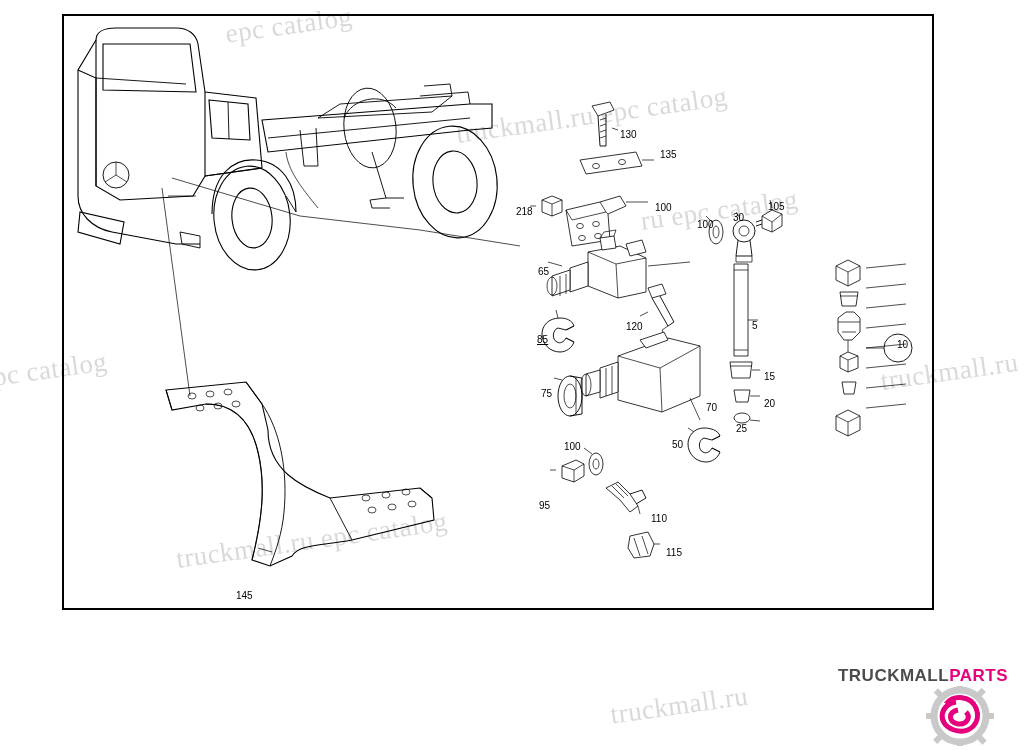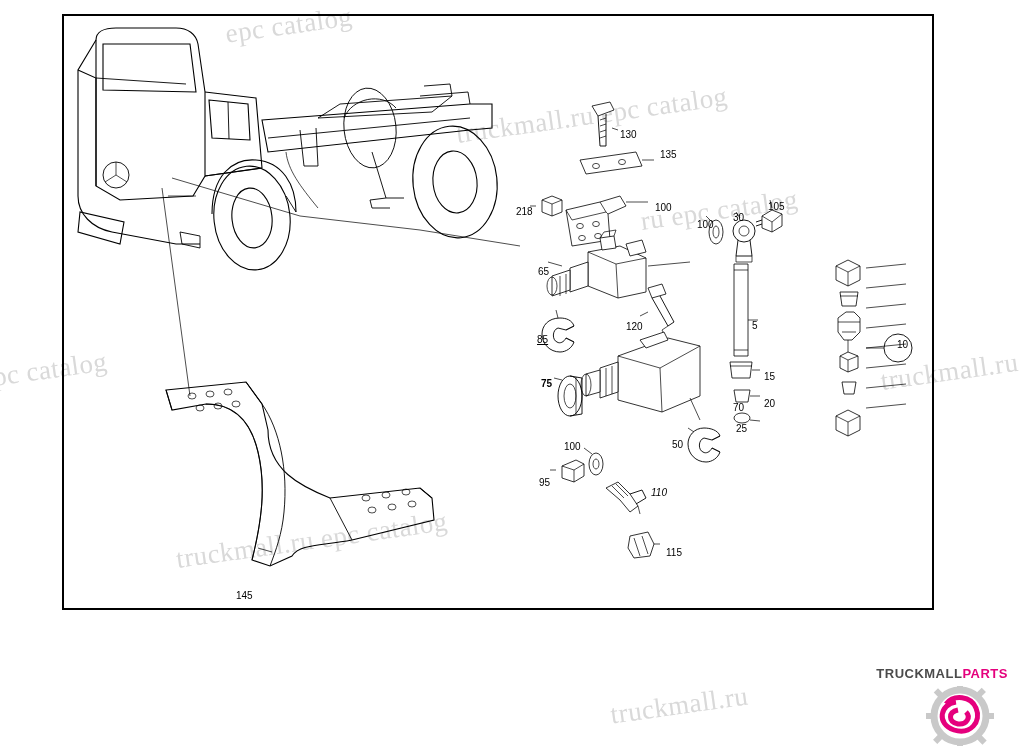--- a/index.html
+++ b/index.html
@@ -52,21 +52,21 @@
     position: absolute;
     right: 14px;
     bottom: 8px;
     width: 180px;
     height: 76px;
   }
   .brandtext {
     position: absolute;
     top: 0;
     right: 2px;
-    font-size: 13px;
+    font-size: 17px;
     letter-spacing: 0.5px;
     font-family: "Liberation Sans", sans-serif;
   }
   .brandtext .grey { color: #4b4b4b; font-weight: bold; }
   .brandtext .pink { color: #e5007d; font-weight: bold; }
   svg { display: block; }
   .ln { fill: none; stroke: #000; stroke-width: 1.1; }
   .ln-thin { fill: none; stroke: #000; stroke-width: 0.9; }
   .ln-fine { fill: none; stroke: #000; stroke-width: 0.7; }
   .fillw-thin { fill: #fff; stroke: #000; stroke-width: 0.8; }
@@ -342,29 +342,29 @@
       <div class="label" style="left: 660px; top: 149px;">135</div>
       <div class="label" style="left: 516px; top: 206px;">218</div>
       <div class="label" style="left: 655px; top: 202px;">100</div>
       <div class="label" style="left: 697px; top: 219px;">100</div>
       <div class="label" style="left: 733px; top: 212px;">30</div>
       <div class="label" style="left: 768px; top: 201px;">105</div>
       <div class="label" style="left: 538px; top: 266px;">65</div>
       <div class="label" style="left: 752px; top: 320px;">5</div>
       <div class="label" style="left: 537px; top: 334px; text-decoration: underline;">85</div>
       <div class="label" style="left: 626px; top: 321px;">120</div>
-      <div class="label" style="left: 541px; top: 378px; font-weight: bold;">75</div>
+      <div class="label" style="left: 541px; top: 388px;">75</div>
       <div class="label" style="left: 764px; top: 371px;">15</div>
       <div class="label" style="left: 764px; top: 398px;">20</div>
-      <div class="label" style="left: 706px; top: 402px; margin-left: 27px;">70</div>
+      <div class="label" style="left: 706px; top: 402px;">70</div>
       <div class="label" style="left: 736px; top: 423px;">25</div>
       <div class="label" style="left: 564px; top: 441px;">100</div>
       <div class="label" style="left: 672px; top: 439px;">50</div>
-      <div class="label" style="left: 539px; top: 477px;">95</div>
-      <div class="label" style="left: 651px; top: 487px; font-style: italic;">110</div>
+      <div class="label" style="left: 539px; top: 500px;">95</div>
+      <div class="label" style="left: 651px; top: 513px;">110</div>
       <div class="label" style="left: 666px; top: 547px;">115</div>
       <div class="label" style="left: 236px; top: 546px; margin-top: 44px;">145</div>
       <div class="label" style="left: 890px; top: 339px; width: 18px; text-align: right;">10</div>
     </div>
 
   <div class="brandbox">
     <div class="brandtext">
       <span class="grey">TRUCKMALL</span><span class="pink">PARTS</span>
     </div>
     <svg width="180" height="60" style="position:absolute;left:18px;top:20px">

